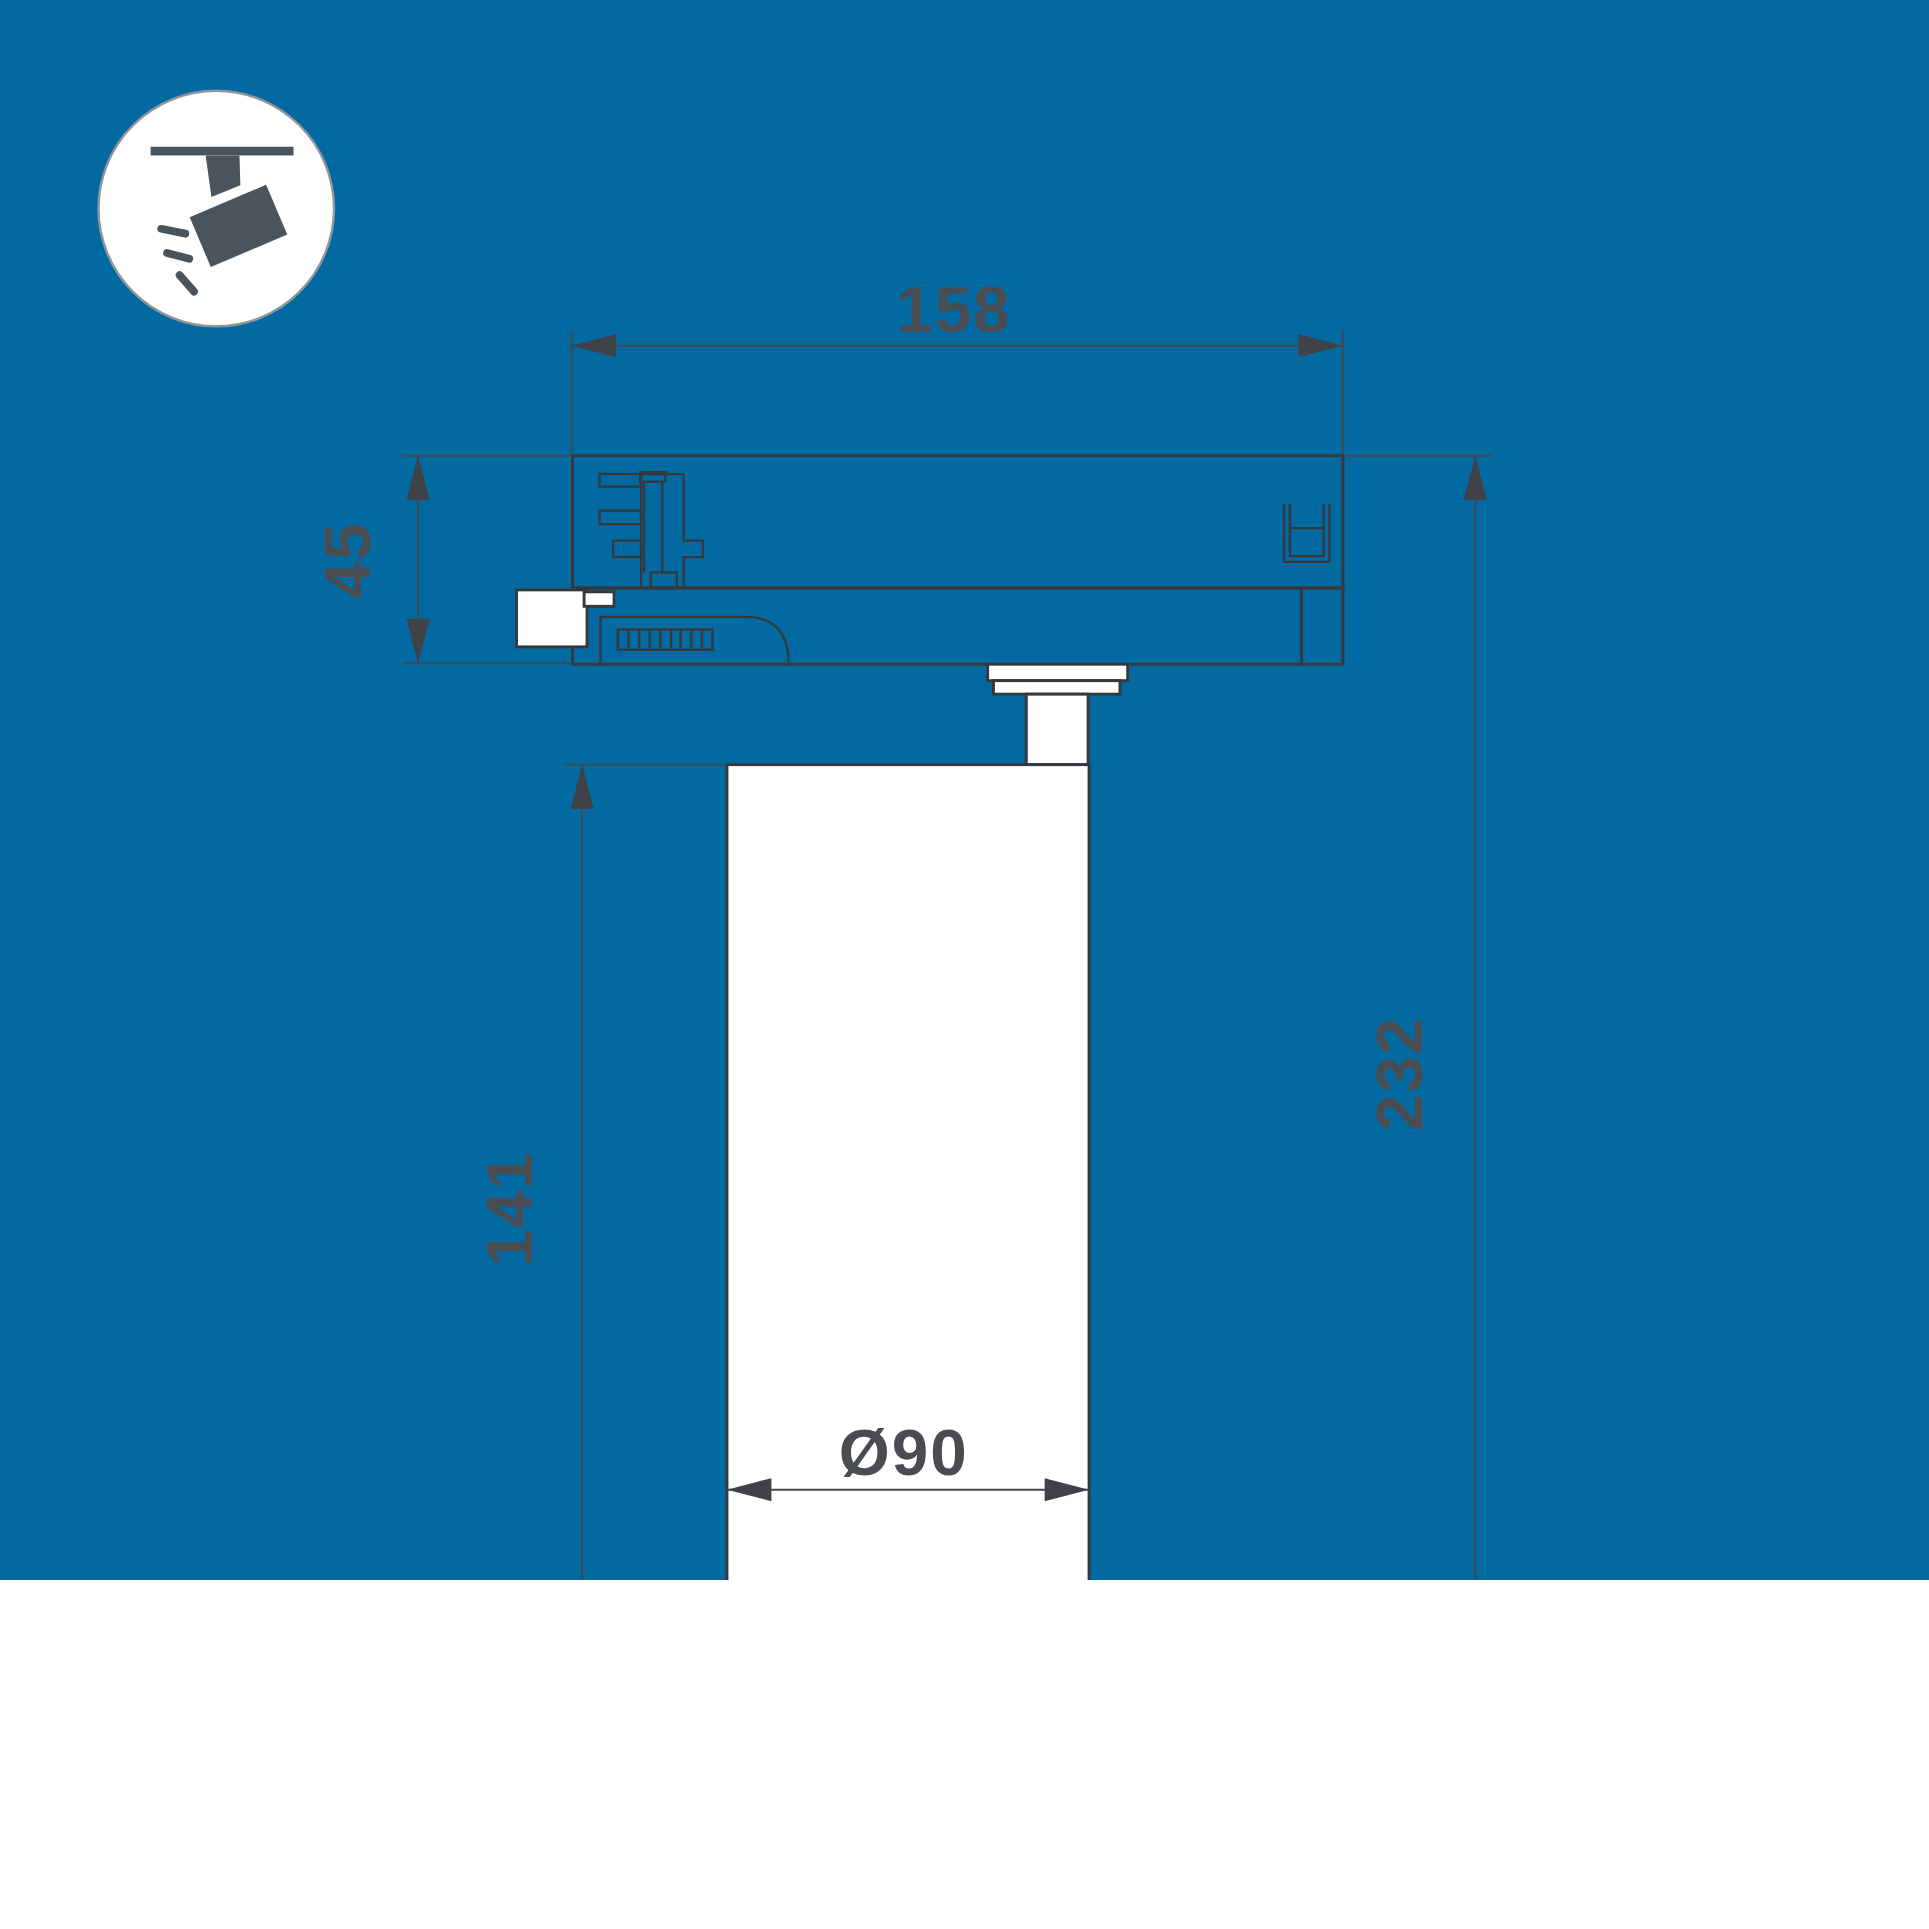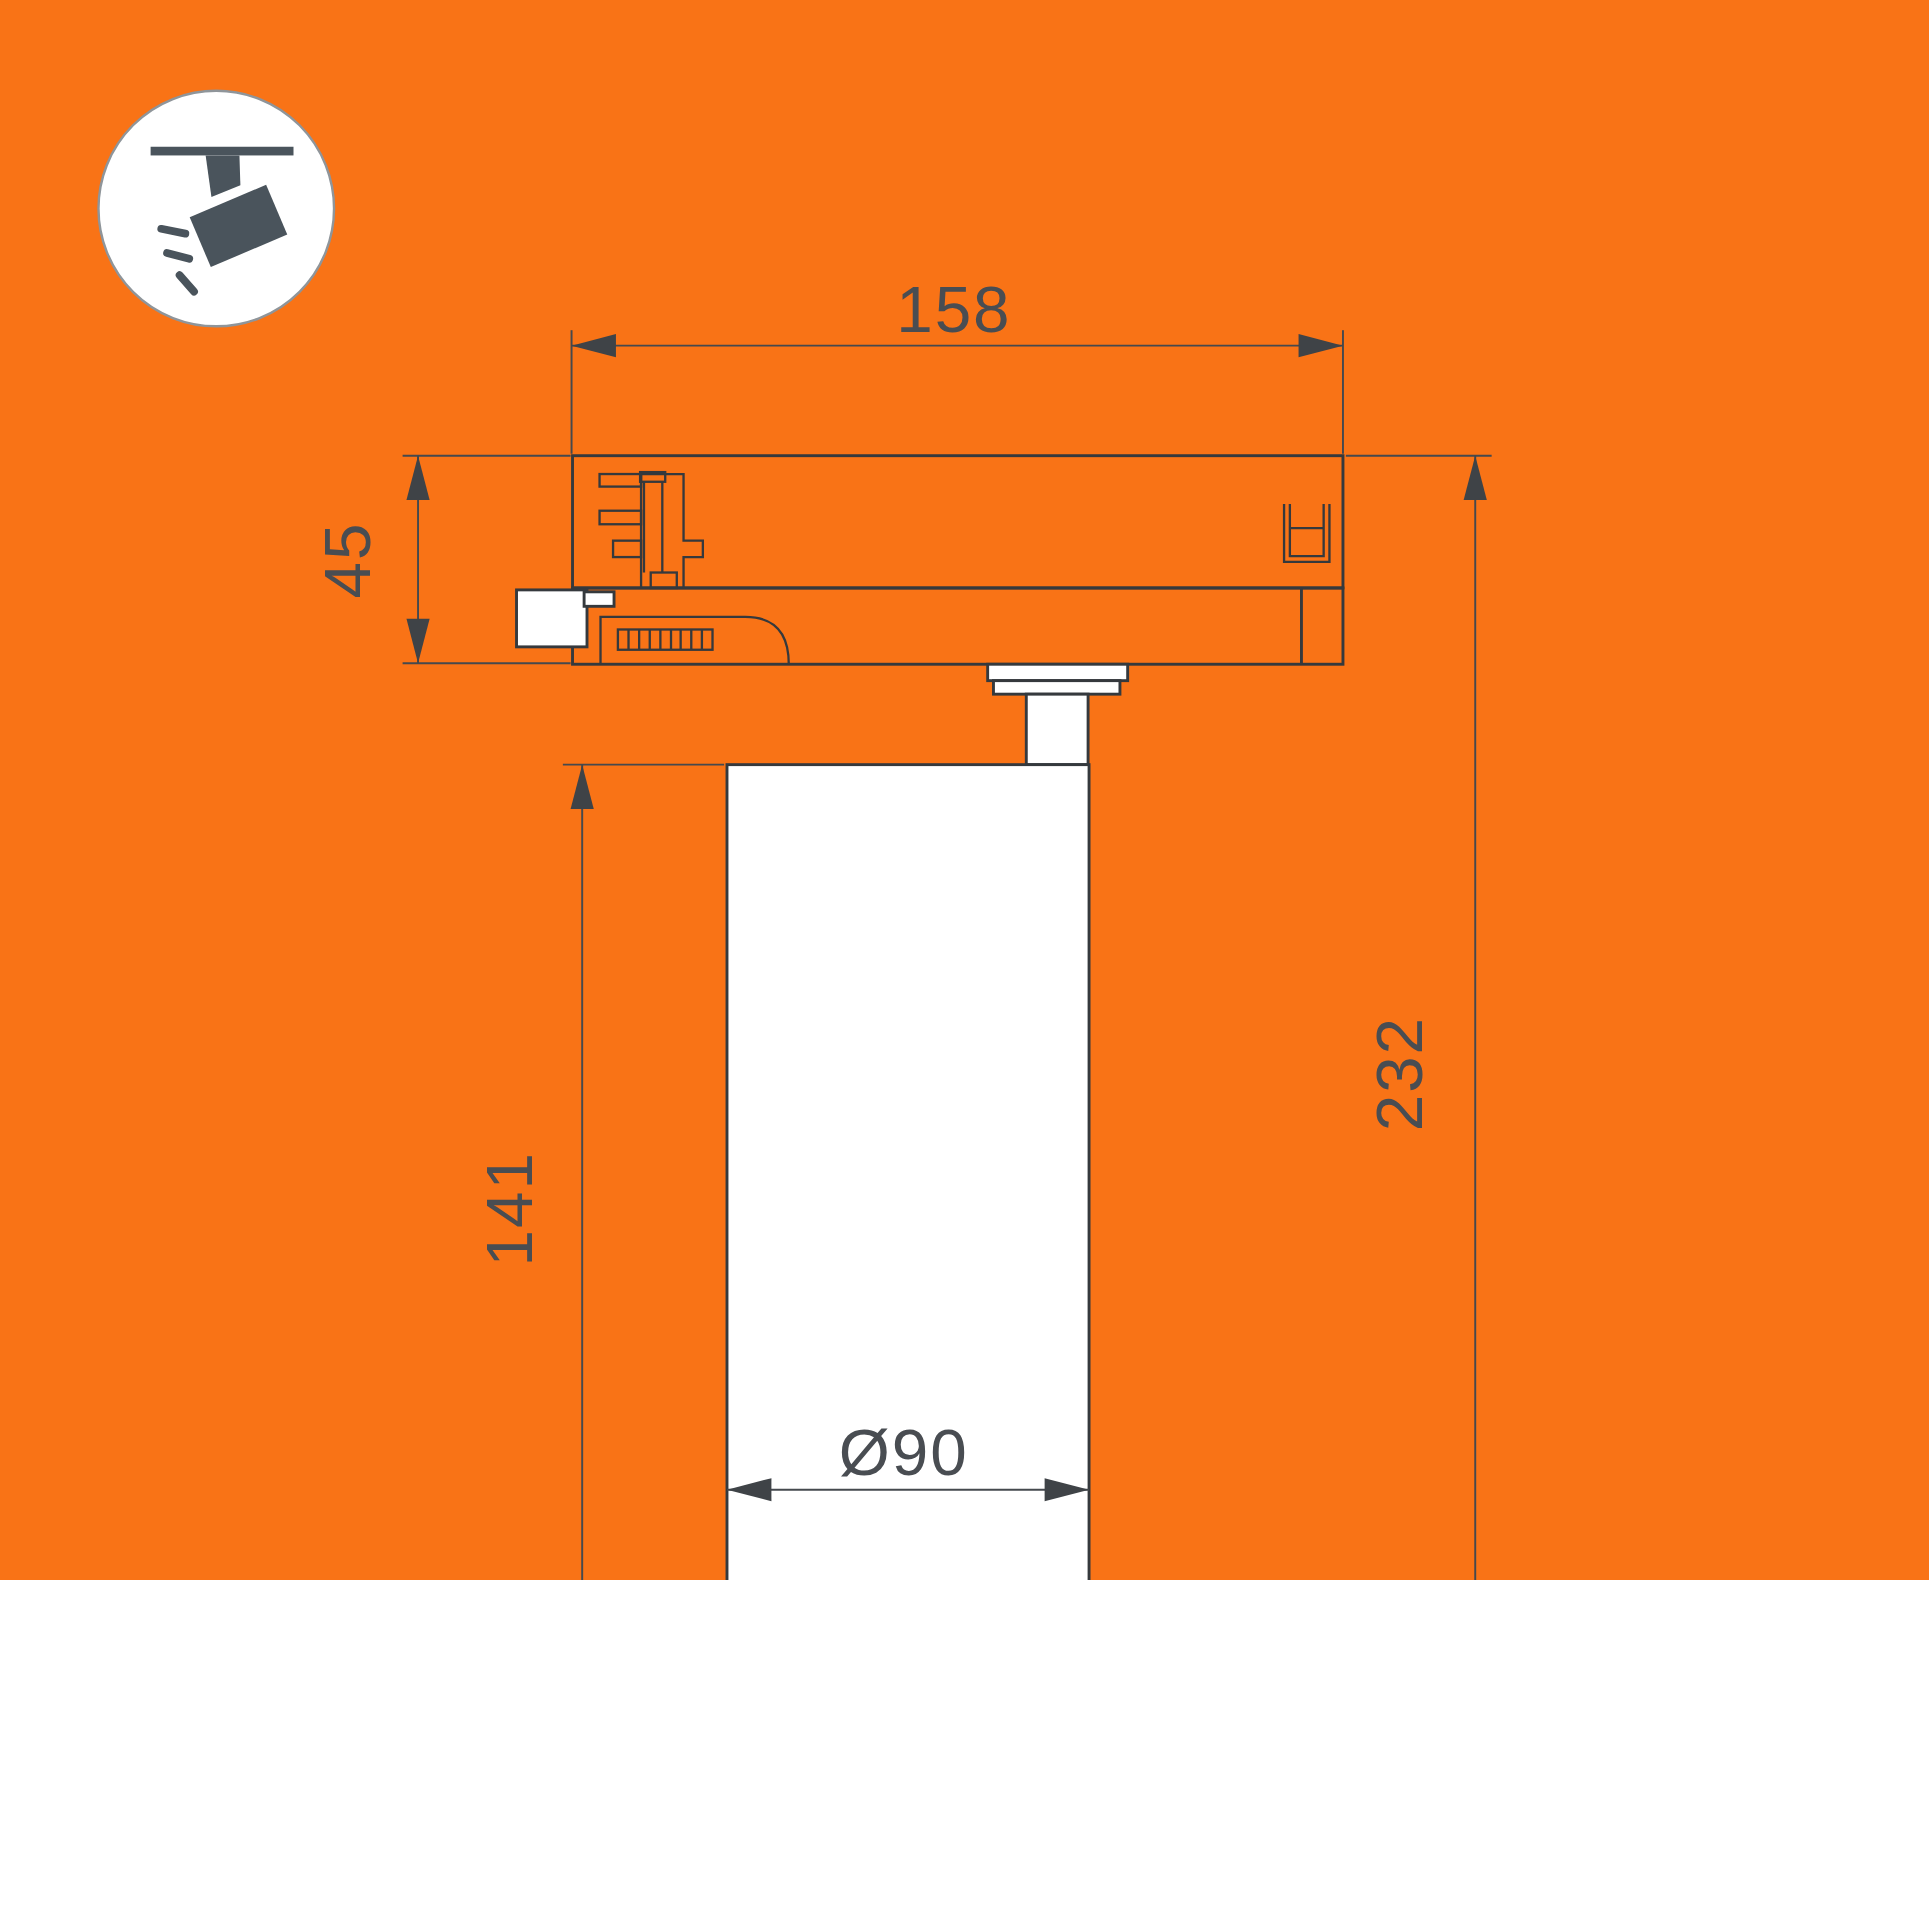--- a/index.html
+++ b/index.html
@@ -3,23 +3,24 @@
 <meta charset="utf-8">
 <style>
   html, body {
     margin: 0;
     padding: 0;
     background: #ffffff;
   }
   .canvas {
     width: 1929px;
     height: 1580px;
-    background: #f97316;
+    background: #0369a1;
     position: relative;
     font-family: "Liberation Sans", sans-serif;
+    font-weight: bold;
   }
   svg { display: block; }
 
   
   .obj {
     stroke: #35393d;
     stroke-width: 3;
     fill: none;
     stroke-linejoin: miter;
     stroke-linecap: butt;

